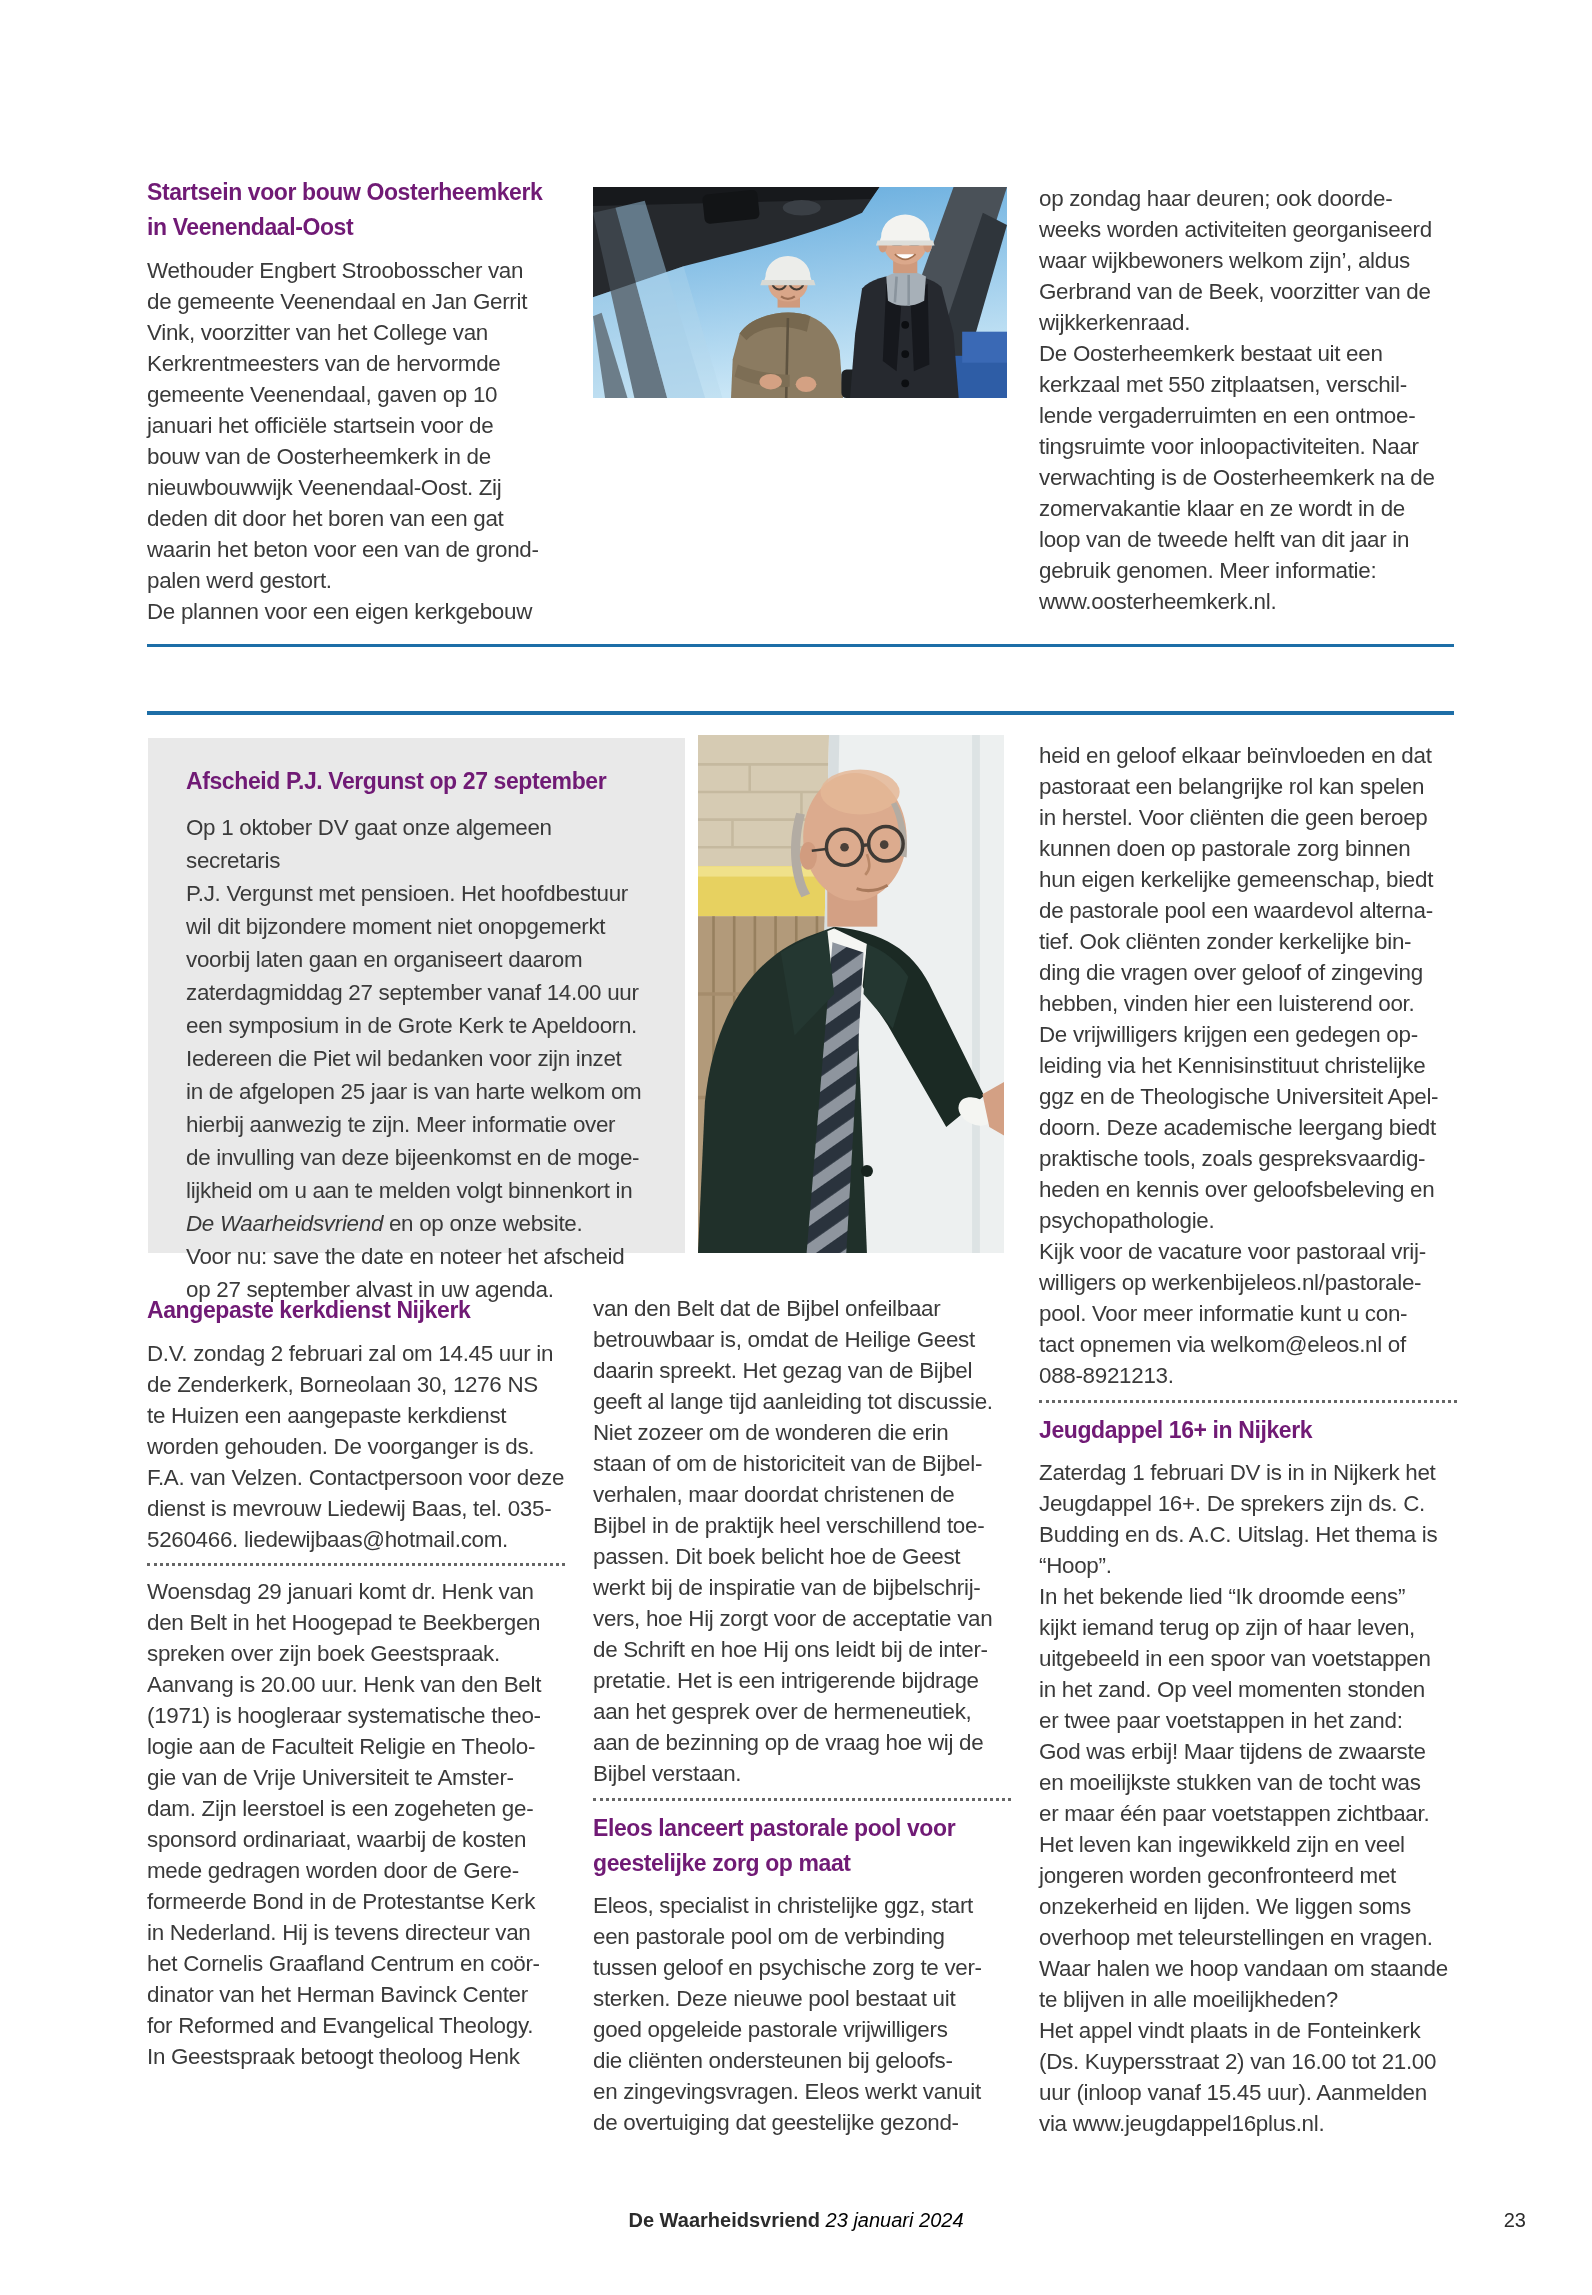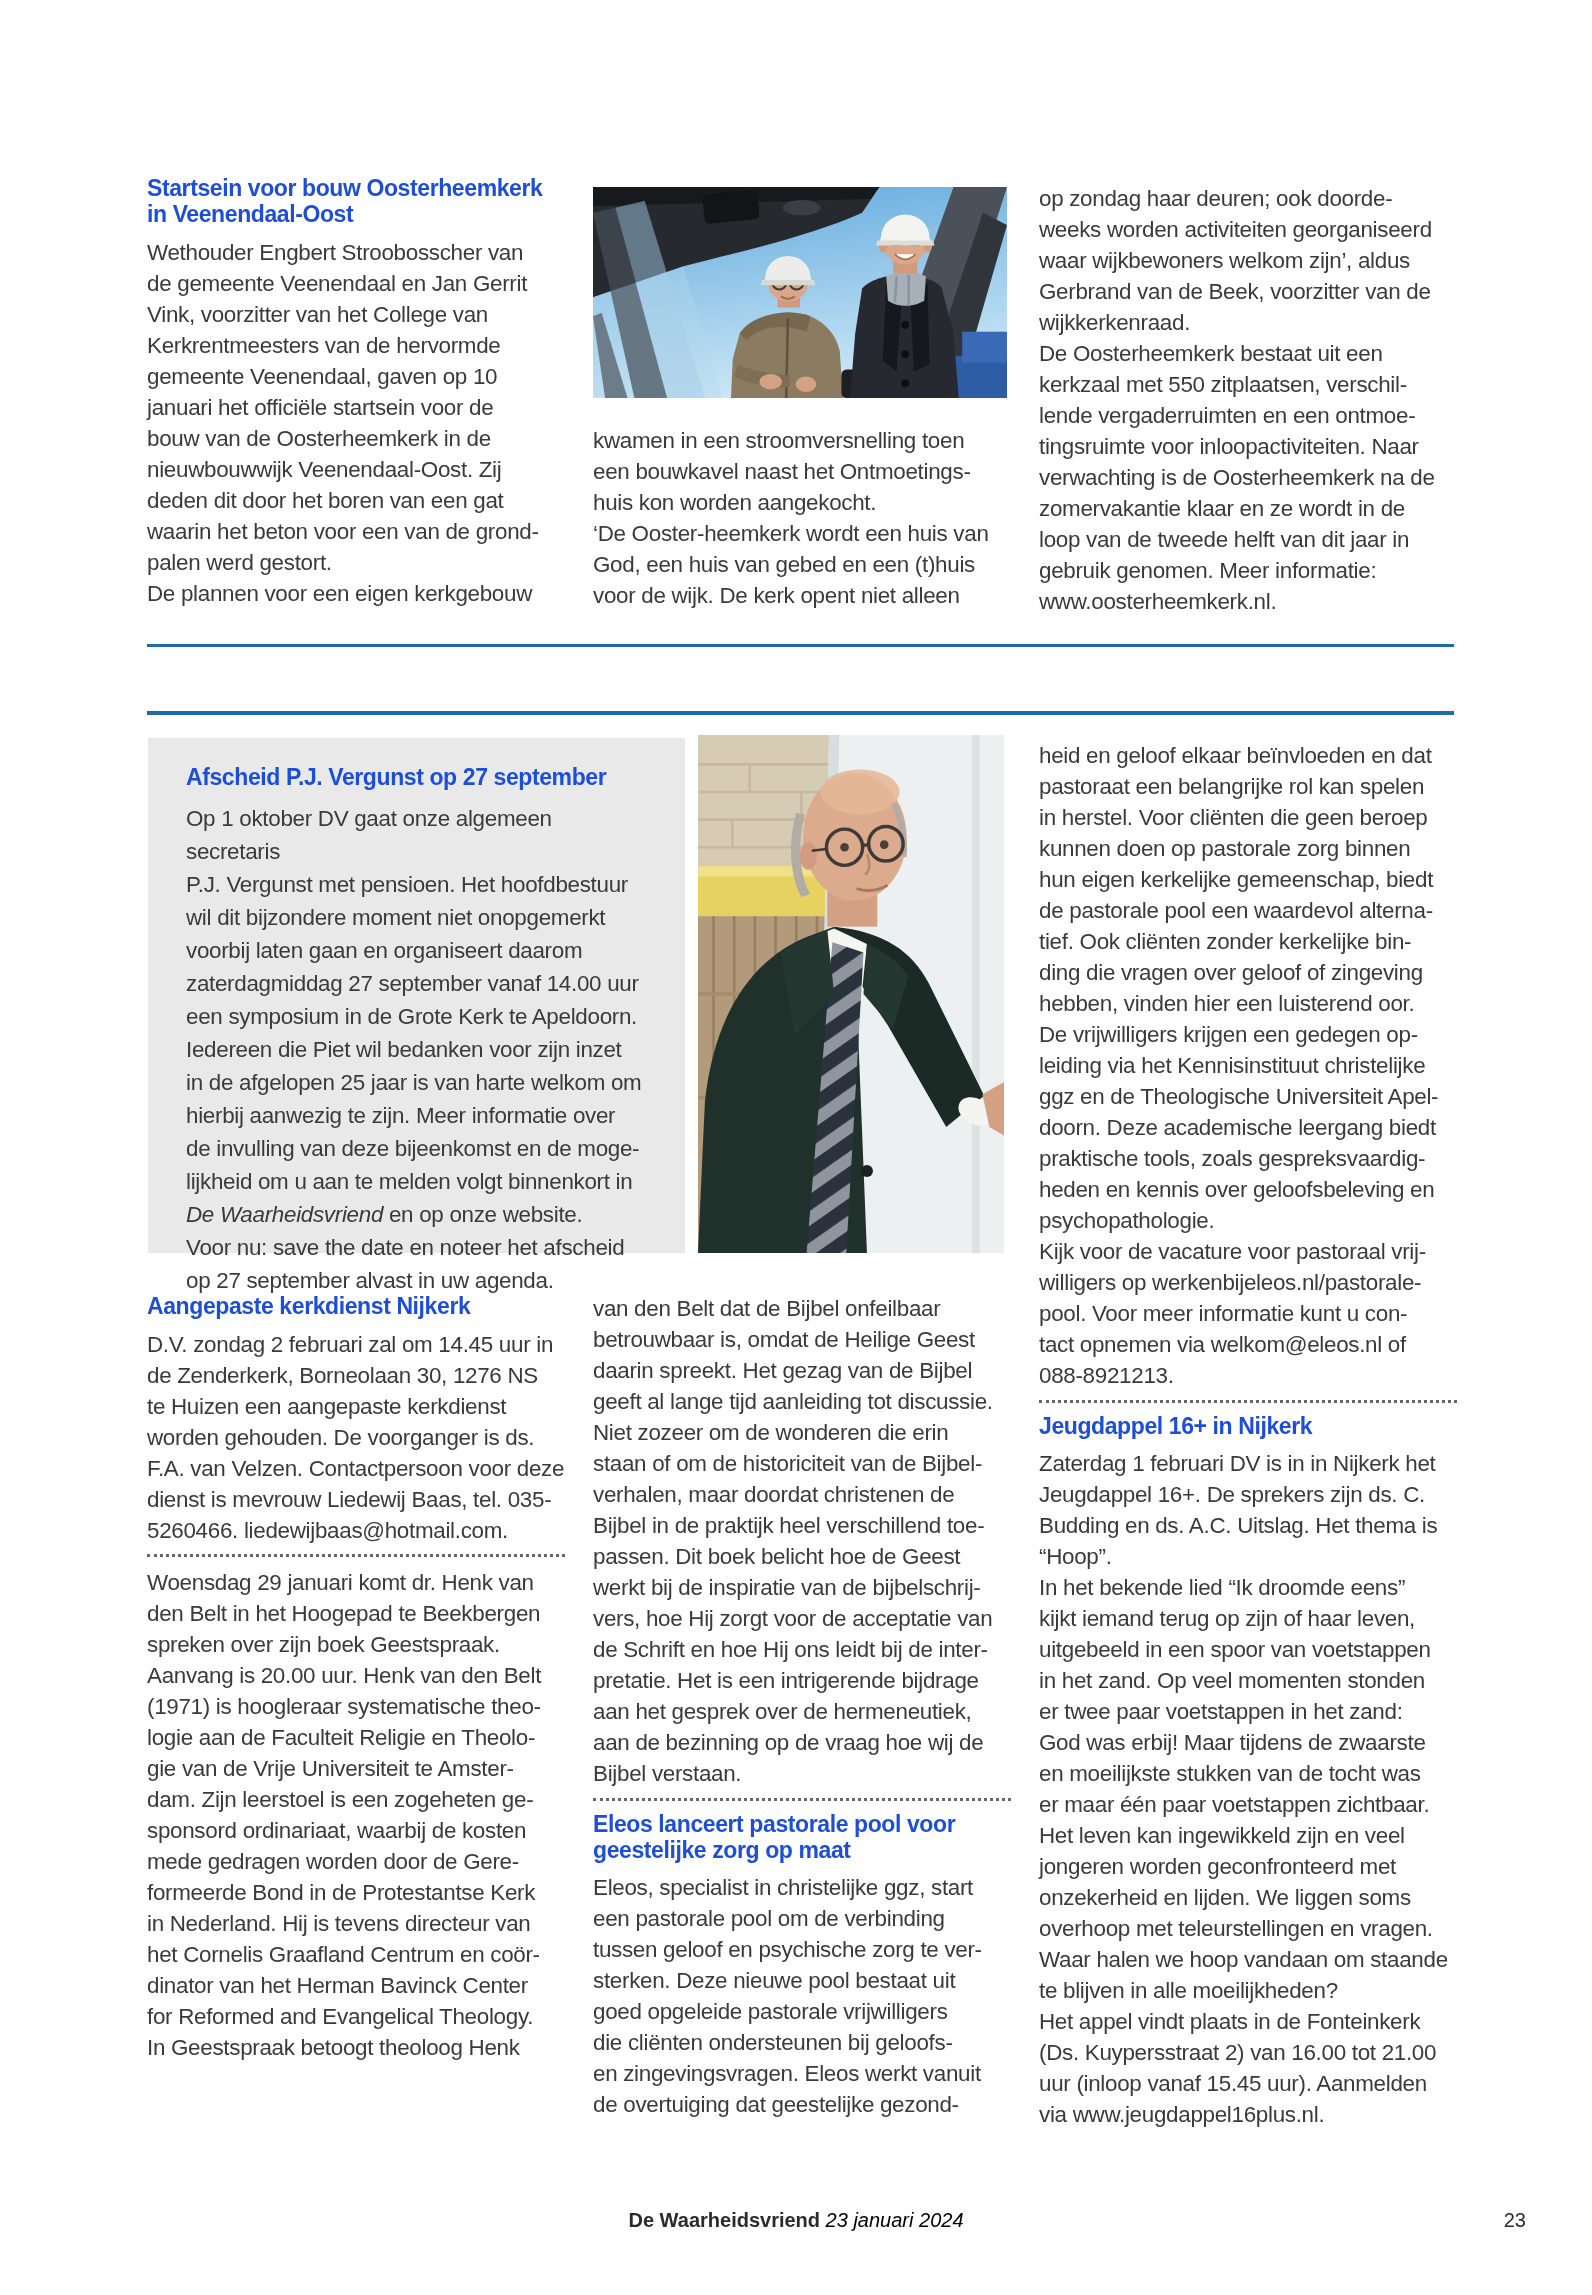--- a/index.html
+++ b/index.html
@@ -7,21 +7,21 @@
     position:relative; width:1592px; height:2295px; background:#ffffff;
     font-family:"Liberation Sans","DejaVu Sans",sans-serif; color:#3a3a3a;
     overflow:hidden;
   }
   .abs { position:absolute; }
   .body-text {
     font-size:22.4px; line-height:31px; letter-spacing:-0.3px;
     white-space:pre; color:#3a3a3a;
   }
   .headline {
-    color:#1d4ed8; font-weight:bold; font-size:23px; line-height:26px;
+    color:#701a75; font-weight:bold; font-size:23px; line-height:35px;
     letter-spacing:-0.4px; white-space:pre; margin:0 0 9.5px 0;
   }
   .agenda-title {
     color:#1d6ea7; font-weight:bold; font-size:47px; line-height:60px;
     letter-spacing:-0.9px; margin:0;
   }
   .rule { background:#1d6ea7; }
   .dotted-sep { border:none; border-top:3.5px dotted #666666; height:0; margin:8.6px 0 10.4px 0; }
   .gray-box {
     background:#e9e9e9; box-sizing:border-box; padding:26px 38px;
@@ -116,26 +116,20 @@
         <circle cx="353" cy="62" r="2.6" fill="#3c3530"></circle>
         <circle cx="371" cy="62" r="2.6" fill="#3c3530"></circle>
         <rect x="344" y="56" width="17" height="11" rx="5" fill="none" stroke="#55483e" stroke-width="2"></rect>
         <rect x="364" y="56" width="17" height="11" rx="5" fill="none" stroke="#55483e" stroke-width="2"></rect>
         <path d="M334,58 A28,26 0 0 1 390,58 L392,64 L332,64 Z" fill="#f3f3f0"></path>
         <path d="M330,62 L394,62 L396,68 L328,68 Z" fill="#dddeda"></path>
       </g>
     </svg>
   </div>
 
-  <div class="abs body-text" style="left:593px; top:425px; width:418px;">kwamen in een stroomversnelling toen
-een bouwkavel naast het Ontmoetings-
-huis kon worden aangekocht.
-‘De Ooster-heemkerk wordt een huis van
-God, een huis van gebed en een (t)huis
-voor de wijk. De kerk opent niet alleen</div>
 
   <div class="abs body-text" style="left:1039px; top:183px; width:418px;">op zondag haar deuren; ook doorde-
 weeks worden activiteiten georganiseerd
 waar wijkbewoners welkom zijn’, aldus
 Gerbrand van de Beek, voorzitter van de
 wijkkerkenraad.
 De Oosterheemkerk bestaat uit een
 kerkzaal met 550 zitplaatsen, verschil-
 lende vergaderruimten en een ontmoe-
 tingsruimte voor inloopactiviteiten. Naar

